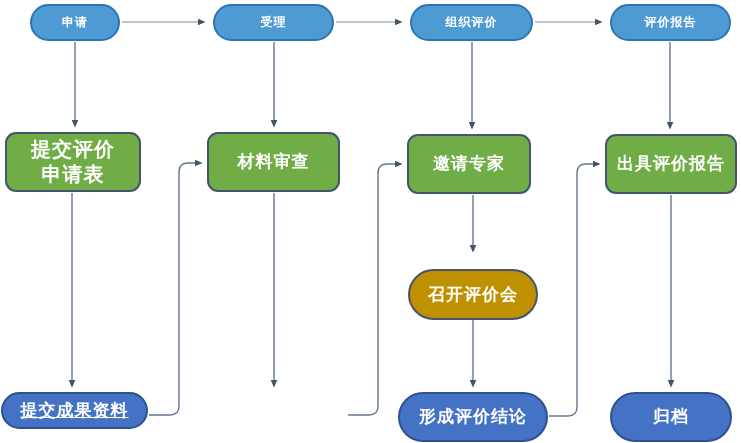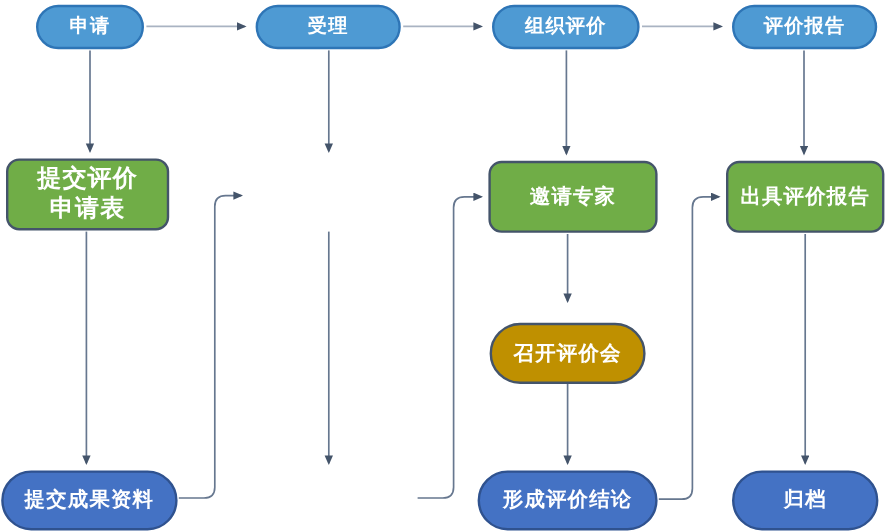--- a/index.html
+++ b/index.html
@@ -24,21 +24,21 @@
     font-weight:700;
     box-sizing:border-box;
     white-space:pre-line;
     letter-spacing:1px;
     line-height:1.25;
   }
   .pill-top{
     background:var(--top-pill-fill);
     border:2px solid var(--top-pill-border);
     border-radius:19px;
-    font-size:16px;
+    font-size:12px;
   }
   .process{
     background:var(--process-fill);
     border:2px solid var(--process-border);
     border-radius:11px;
     font-size:17px;
   }
   .process.two-line{font-size:20px;text-align:center;}
   .meeting{
     background:var(--meeting-fill);
@@ -52,24 +52,24 @@
     border-radius:26px;
     font-size:17px;
   }
   
   #n-apply{left:30px;top:4px;width:90px;height:37px;}
   #n-accept{left:213px;top:4px;width:121px;height:37px;}
   #n-organize{left:410px;top:4px;width:123px;height:37px;}
   #n-report{left:610px;top:4px;width:121px;height:37px;}
   #n-form{left:5px;top:132px;width:136px;height:60px;}
   #n-review{left:207px;top:132px;width:133px;height:60px;}
-  #n-invite{left:407px;top:134px;width:141px;height:60px;}
+  #n-invite{left:407px;top:134px;width:124px;height:60px;}
   #n-issue{left:605px;top:134px;width:132px;height:60px;text-align:right;}
   #n-meeting{left:408px;top:257px;width:130px;height:51px;margin-top:12px;}
-  #n-materials{left:1px;top:392px;width:147px;height:50px;}
+  #n-materials{left:1px;top:392px;width:147px;height:37px;text-decoration:underline;}
   #n-contract{left:205px;top:392px;width:142px;height:50px;}
   #n-conclusion{left:398px;top:392px;width:150px;height:50px;}
   #n-archive{left:610px;top:392px;width:122px;height:50px;}
 </style>
 </head>
 <body>
 
 <div class="canvas">
 
   <svg class="edges" viewBox="0 0 741 443">
@@ -99,20 +99,21 @@
     <path class="edge c" d="M549 416 L568 416 Q577 416 577 407 L577 173 Q577 164 586 164 L599 164" marker-end="url(#arrow)"></path>
   </svg>
 
   <div class="node pill-top" id="n-apply">申请</div>
   <div class="node pill-top" id="n-accept">受理</div>
   <div class="node pill-top" id="n-organize">组织评价</div>
   <div class="node pill-top" id="n-report">评价报告</div>
 
   <div class="node process two-line" id="n-form">提交评价
 申请表</div>
+  <div class="node process" id="n-review">材料审查</div>
   <div class="node process" id="n-invite">邀请专家</div>
   <div class="node process" id="n-issue">出具评价报告</div>
 
   <div class="node meeting" id="n-meeting">召开评价会</div>
 
   <div class="node pill-bottom" id="n-materials">提交成果资料</div>
   <div class="node pill-bottom" id="n-archive">归档</div>
   <div class="node pill-bottom" id="n-conclusion">形成评价结论</div>
 
 </div>

